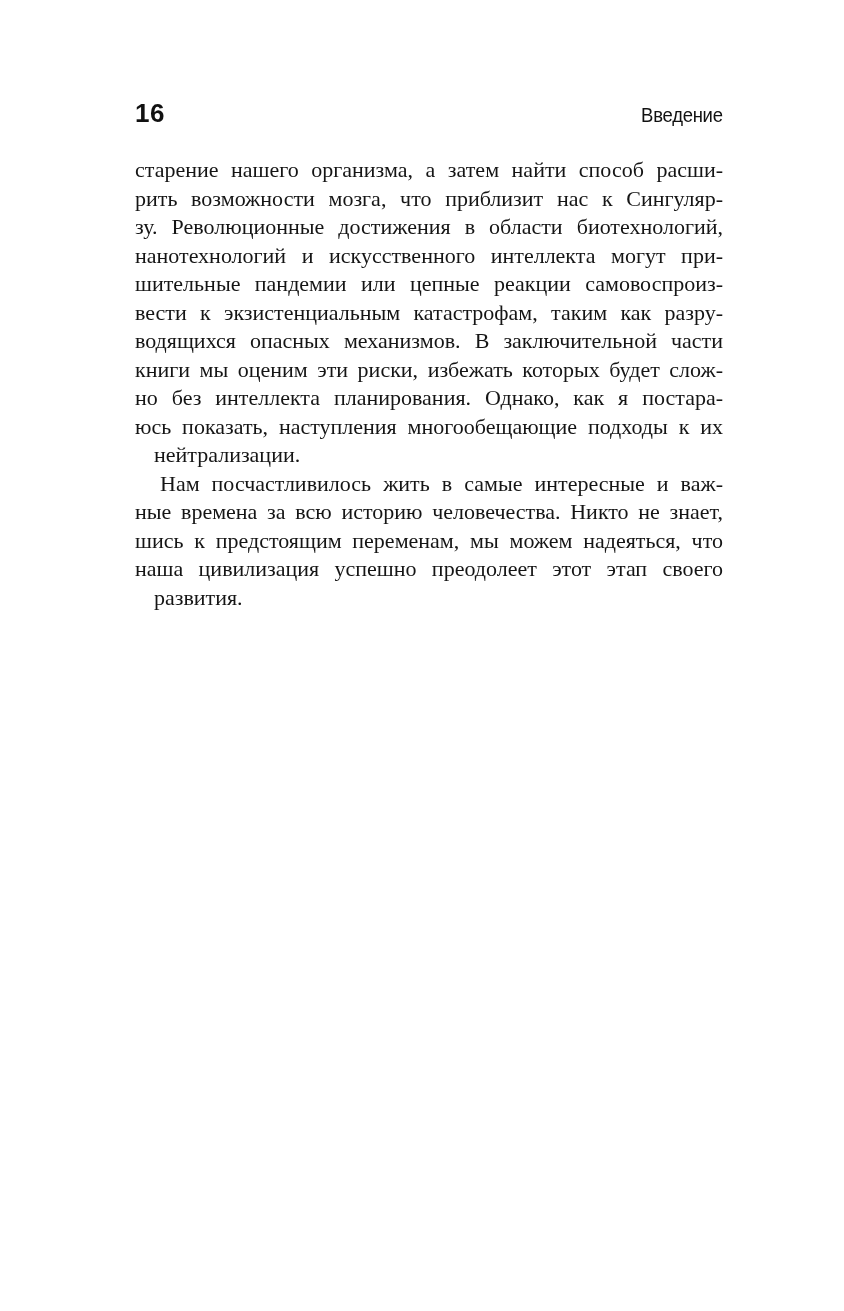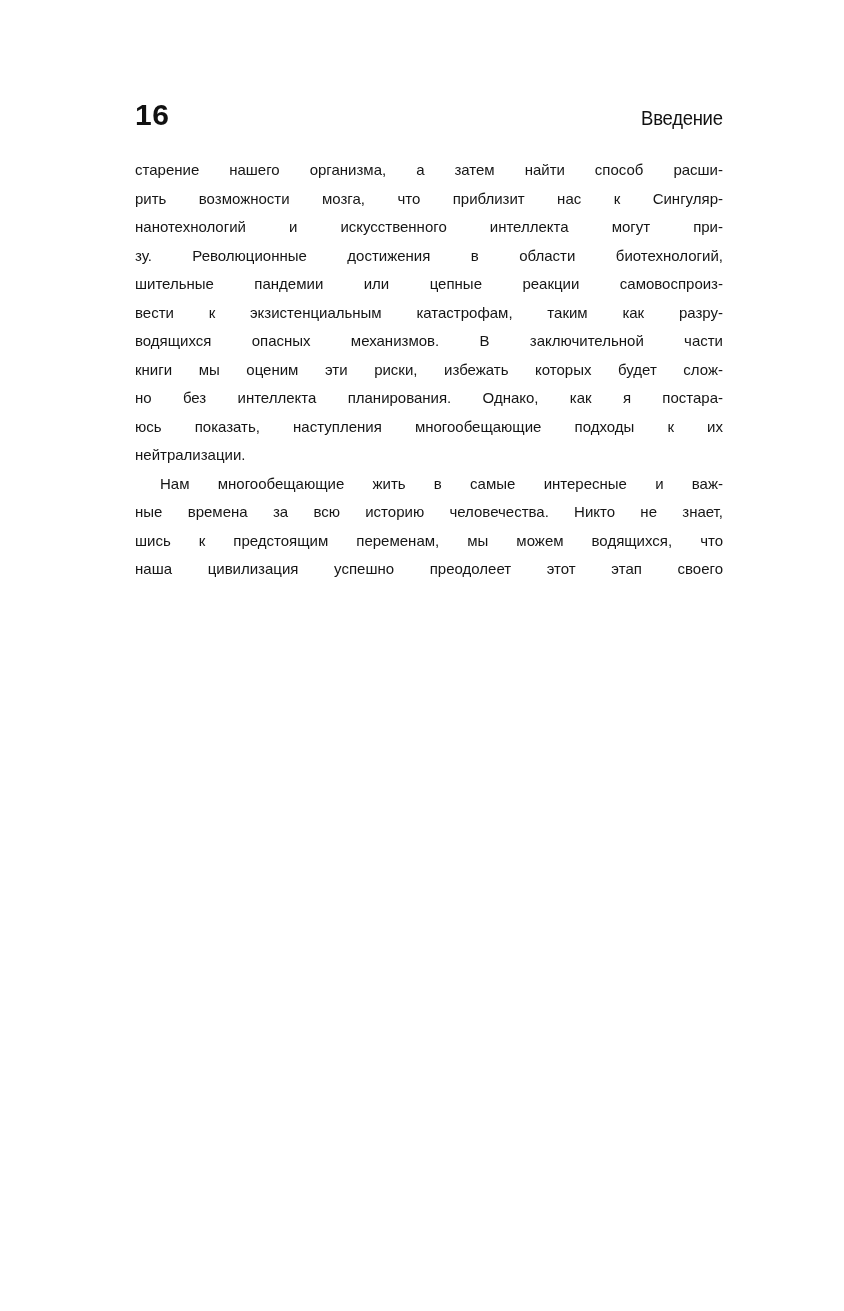--- a/index.html
+++ b/index.html
@@ -19,83 +19,85 @@
     left: 135px;
     top: 98px;
     width: 588px;
     display: flex;
     justify-content: space-between;
     align-items: baseline;
     font-family: "Liberation Sans", "DejaVu Sans", sans-serif;
     color: #111111;
   }
   .page-number {
-    font-size: 30px;
+    font-size: 26px;
     font-weight: 700;
     letter-spacing: 0.5px;
   }
   .chapter-title {
     font-size: 21px;
     font-weight: 400;
     letter-spacing: -0.3px;
     transform: scaleX(0.88);
     transform-origin: 100% 50%;
   }
   .body-text {
     position: absolute;
     left: 135px;
     top: 156px;
     width: 588px;
-    font-family: Liberation Sans, sans-serif;
-    font-size: 15px;
+    font-family: Liberation Serif, serif;
+    font-size: 22px;
     color: #151515;
   }
   .line {
     line-height: 28.5px;
     height: 28.5px;
     white-space: nowrap;
     overflow: visible;
     text-align: justify;
     text-align-last: justify;
   }
   .line.last {
     text-align-last: left;
+    margin-left: 19px;
   }
   .line.indent {
     padding-left: 25px;
   }
 </style>
 </head>
 <body>
 
 <div class="page">
 
   <div class="running-head">
     <span class="page-number">16</span>
     <span class="chapter-title">Введение</span>
   </div>
 
   <div class="body-text">
 
     <div>
       <div class="line">старение нашего организма, а затем найти способ расши-</div>
       <div class="line">рить возможности мозга, что приблизит нас к Сингуляр-</div>
+      <div class="line">зу. Революционные достижения в области биотехнологий,</div>
       <div class="line">нанотехнологий и искусственного интеллекта могут при-</div>
-      <div class="line">зу. Революционные достижения в области биотехнологий,</div>
       <div class="line">шительные пандемии или цепные реакции самовоспроиз-</div>
       <div class="line">вести к экзистенциальным катастрофам, таким как разру-</div>
       <div class="line">водящихся опасных механизмов. В заключительной части</div>
       <div class="line">книги мы оценим эти риски, избежать которых будет слож-</div>
       <div class="line">но без интеллекта планирования. Однако, как я постара-</div>
       <div class="line">юсь показать, наступления многообещающие подходы к их</div>
       <div class="line last">нейтрализации.</div>
     </div>
 
     <div>
-      <div class="line indent">Нам многообещающие жить в самые интересные и важ-</div>
+      <div class="line indent">Нам посчастливилось жить в самые интересные и важ-</div>
       <div class="line">ные времена за всю историю человечества. Никто не знает,</div>
-      <div class="line">шись к предстоящим переменам, мы можем водящихся, что</div>
+      <div class="line">шись к предстоящим переменам, мы можем надеяться, что</div>
       <div class="line">наша цивилизация успешно преодолеет этот этап своего</div>
+      <div class="line last">развития.</div>
     </div>
 
   </div>
 
 </div>
 
 </body></html>

